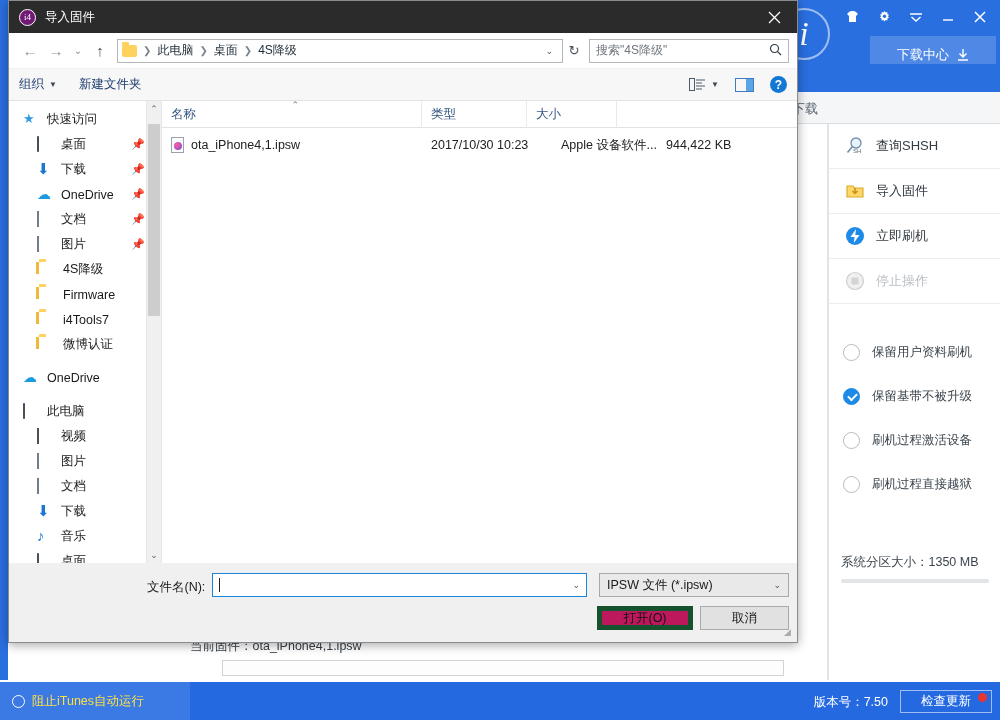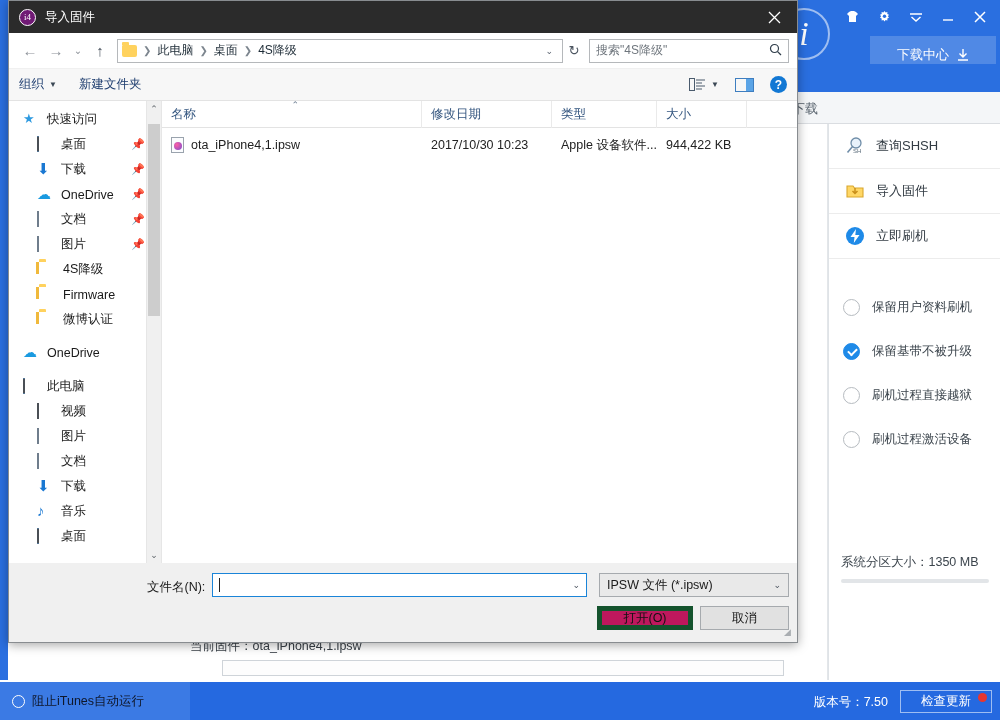--- a/index.html
+++ b/index.html
@@ -99,21 +99,21 @@
 
   
   .bg-statusbar {
     position: absolute; left: 0; top: 682px; width: 1000px; height: 38px;
     background: #2569e0;
   }
   .bg-statusbar .left-part {
     position: absolute; left: 0; top: 0; width: 190px; height: 38px; background: #3b7ae4;
   }
   .sb-itunes {
-    position: absolute; left: 12px; top: 11px; color: #0f172a; font-size: 12.5px;
+    position: absolute; left: 12px; top: 11px; color: #fde047; font-size: 12.5px;
     display: flex; align-items: center; gap: 7px;
   }
   .sb-circle { width: 13px; height: 13px; border-radius: 50%; border: 1.5px solid #fff; }
   .sb-version { position: absolute; right: 112px; top: 12px; color: #fff; font-size: 12.5px; }
   .sb-update {
     position: absolute; right: 8px; top: 8px; width: 92px; height: 23px;
     border: 1px solid #9ebdf2; color: #ffffff; font-size: 12.5px;
     display: flex; align-items: center; justify-content: center;
   }
   .sb-dot { position: absolute; right: 4px; top: 2px; width: 9px; height: 9px; border-radius: 50%; background: #e8362f; }
@@ -336,38 +336,47 @@
         <span class="act-icon">
           <svg width="20" height="20" viewBox="0 0 20 20">
               <circle cx="10" cy="10" r="9" fill="#1e8ae8"></circle>
               <path d="M11 3 L5.5 11 H9.5 L8.8 17 L14.5 9 H10.3 Z" fill="#ffffff"></path>
             </svg>
         </span>
         <span>立即刷机</span>
       </div>
 
 
+      <div class="act-row dim">
+        <span class="act-icon">
+          <svg width="20" height="20" viewBox="0 0 20 20">
+              <circle cx="10" cy="10" r="8.5" fill="#f0f0f0" stroke="#cfcfcf" stroke-width="1.2"></circle>
+              <rect x="6.5" y="6.5" width="7" height="7" rx="1" fill="#d4d4d4"></rect>
+            </svg>
+        </span>
+        <span>停止操作</span>
+      </div>
 
       <div style="height:26px"></div>
 
       <div class="opt-row">
         <span class="radio"></span>
         <span>保留用户资料刷机</span>
       </div>
       <div class="opt-row">
         <span class="radio on"></span>
         <span>保留基带不被升级</span>
       </div>
       <div class="opt-row">
         <span class="radio"></span>
-        <span>刷机过程直接越狱</span>
+        <span>刷机过程激活设备</span>
       </div>
       <div class="opt-row">
         <span class="radio"></span>
-        <span>刷机过程激活设备</span>
+        <span>刷机过程直接越狱</span>
       </div>
 
       <div class="part-label">系统分区大小：1350 MB</div>
       <div class="part-slider">
         
       </div>
     </div>
 
     <div class="bg-statusbar">
       <div class="left-part"></div>
@@ -491,20 +500,24 @@
         <div class="nav-item" style="padding-left:30px">
           <span class="nav-ic"><span class="ic-folder"></span></span>
           <span class="lbl">4S降级</span>
         </div>
 
         <div class="nav-item" style="padding-left:30px">
           <span class="nav-ic"><span class="ic-folder"></span></span>
           <span class="lbl">Firmware</span>
         </div>
 
+        <div class="nav-item" style="padding-left:30px">
+          <span class="nav-ic"><span class="ic-folder"></span></span>
+          <span class="lbl">i4Tools7</span>
+        </div>
 
         <div class="nav-item" style="padding-left:30px">
           <span class="nav-ic"><span class="ic-folder"></span></span>
           <span class="lbl">微博认证</span>
         </div>
 
         <div style="height:8px"></div>
 
         <div class="nav-item" style="padding-left:14px">
           <span class="nav-ic"><span class="ic-cloud">☁</span></span>
@@ -553,23 +566,20 @@
           <div class="nav-thumb"></div>
           <div class="arrow bottom">⌄</div>
         </div>
       </div>
 
       <div class="file-pane">
         <div class="col-head">
           <div class="col" style="width:260px">
             <span class="sortmark">⌃</span>
             <span>名称</span>
-          </div>
-          <div class="col" style="width:130px">
-            <span>修改日期</span>
           </div>
           <div class="col" style="width:105px">
             <span>类型</span>
           </div>
           <div class="col" style="width:90px">
             <span>大小</span>
           </div>
         </div>
 
         <div style="height:3px"></div>

